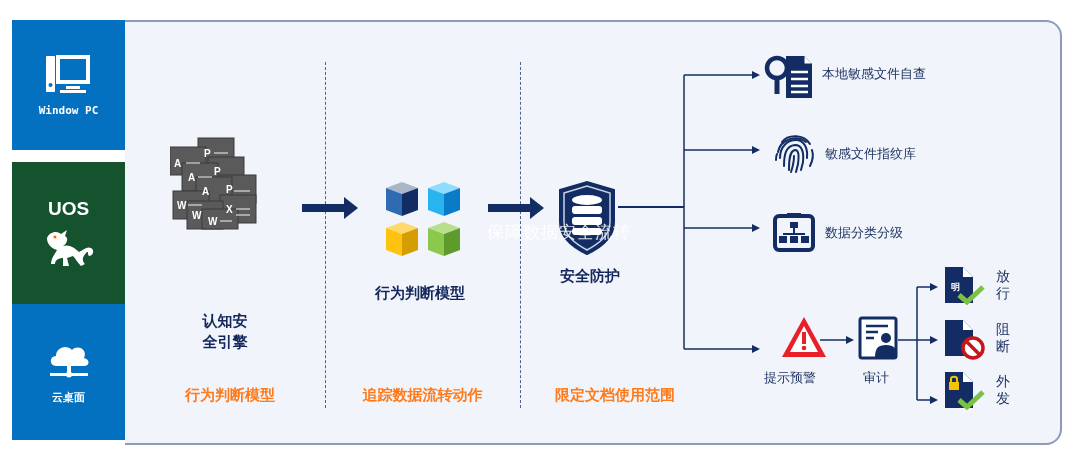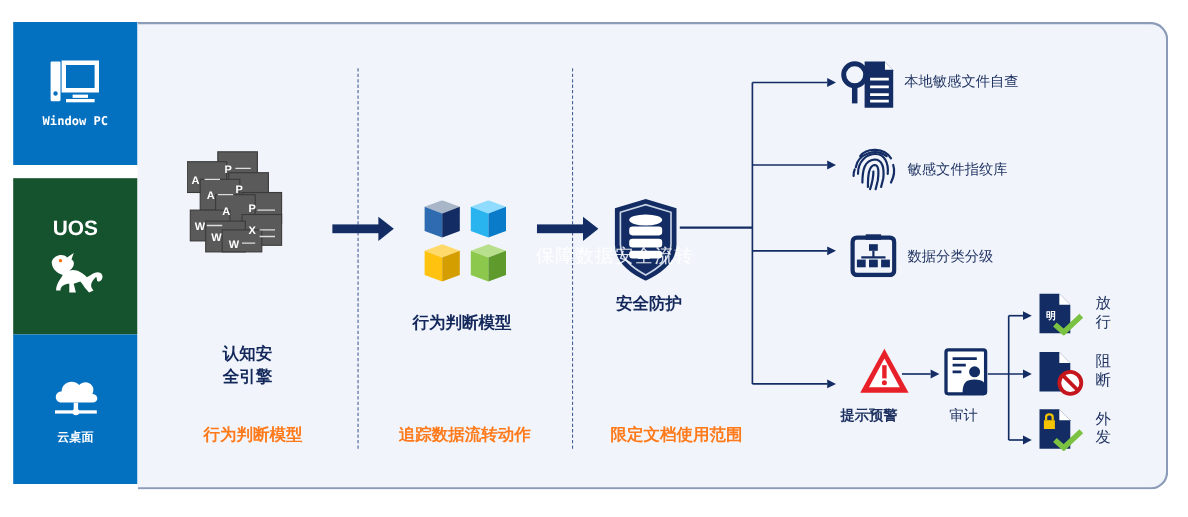--- a/index.html
+++ b/index.html
@@ -210,21 +210,21 @@
   <rect x="28" y="24" width="8" height="7" fill="#132c63"></rect>
 </svg>
 <div class="lbl" style="left:825px;top:224px;">数据分类分级</div>
 
 <svg class="abs" style="left:780px;top:315px;" width="48" height="44" viewBox="0 0 48 44">
   <polygon points="24,2 46,42 2,42" fill="#e8202a"></polygon>
   <polygon points="24,11 38,37 10,37" fill="#fff"></polygon>
   <rect x="22" y="17" width="4" height="12" fill="#e8202a"></rect>
   <circle cx="24" cy="33" r="2.3" fill="#e8202a"></circle>
 </svg>
-<div class="lbl" style="left:764px;top:369px;font-weight:bold;">提示预警</div>
+<div class="lbl" style="left:764px;top:369px;">提示预警</div>
 
 <svg class="abs" style="left:858px;top:316px;" width="42" height="44" viewBox="0 0 42 44">
   <rect x="2" y="2" width="36" height="40" rx="2" fill="#fff" stroke="#132c63" stroke-width="3"></rect>
   <g stroke="#132c63" stroke-width="2.5">
       <line x1="8" y1="10" x2="30" y2="10"></line>
       <line x1="8" y1="16" x2="20" y2="16"></line>
       <line x1="8" y1="22" x2="16" y2="22"></line>
     </g>
   <circle cx="28" cy="22" r="5" fill="#132c63"></circle>
   <path d="M17 42 C17 32 20 29 28 29 C36 29 39 32 39 42 Z" fill="#132c63"></path>

